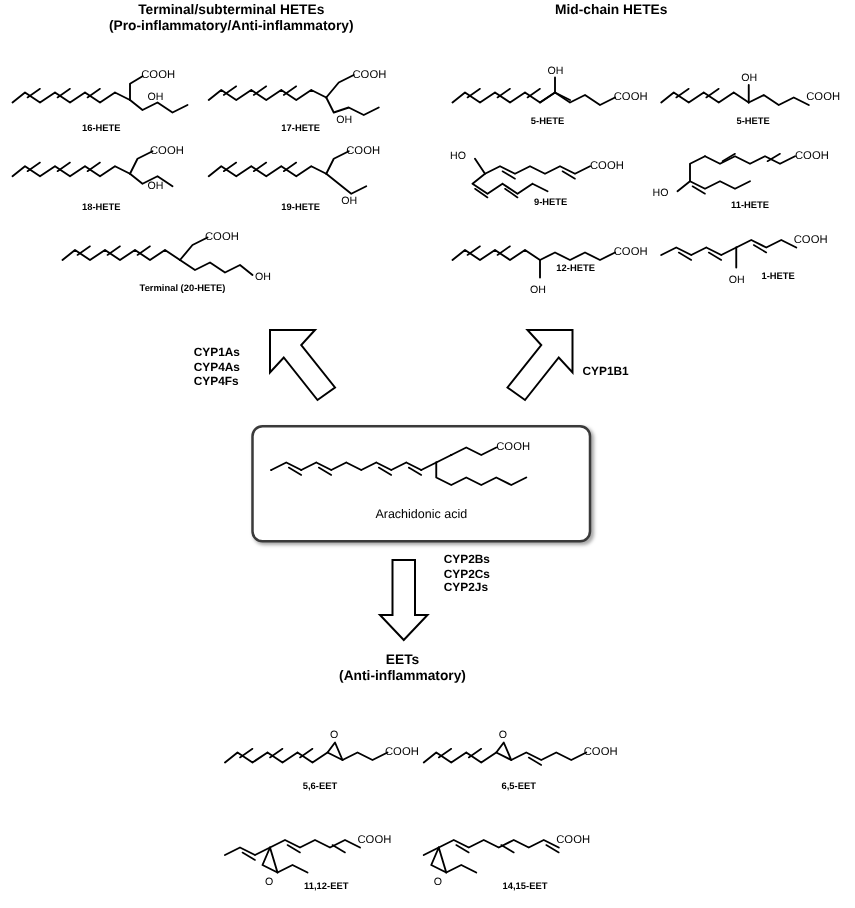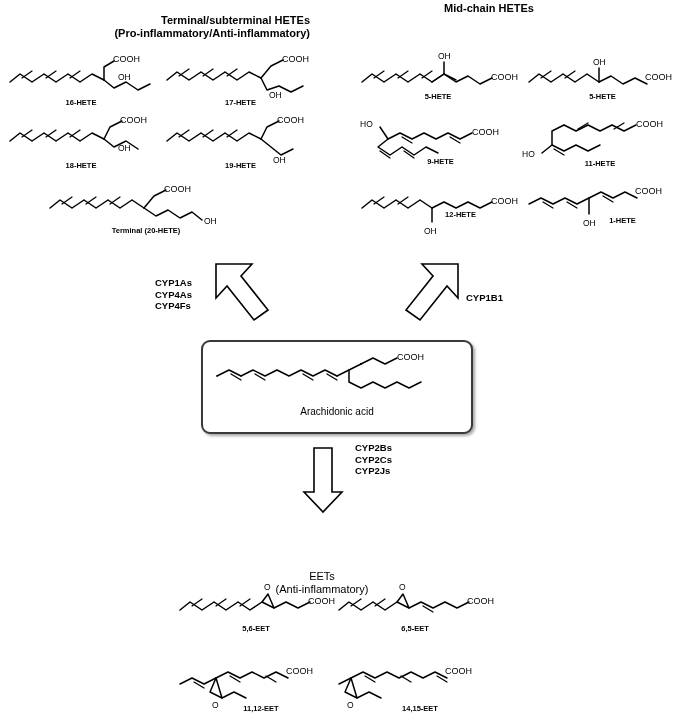--- a/index.html
+++ b/index.html
@@ -22,33 +22,33 @@
     font-weight:bold;font-size:9.5px;line-height:11.5px;white-space:nowrap;
   }
   .aa-box{
     border:2px solid #3a3a3a;border-radius:9px;background:#fff;
     box-shadow:2px 2px 3px rgba(0,0,0,.35);
   }
   .aa-cap{
     font-size:10px;text-align:center;
   }
   .eet-hdr{
-    font-weight:normal;font-size:11px;text-align:center;line-height:13px;margin-top:48px;
+    font-weight:bold;font-size:11px;text-align:center;line-height:13px;
   }
   svg{display:block;overflow:visible;}
   .st{fill:none;stroke:#000;stroke-width:1.5;stroke-linecap:round;stroke-linejoin:round;}
   .st2{fill:none;stroke:#000;stroke-width:1.3;stroke-linecap:round;stroke-linejoin:round;}
   .ch{font-family:"Liberation Sans", sans-serif;font-size:9px;}
   .ch-s{font-family:"Liberation Sans", sans-serif;font-size:8.5px;}
   .arrow-out{fill:#ffffff;stroke:#000;stroke-width:1.6;stroke-linejoin:miter;}
 </style>
 </head>
 <body>
 
-<div class="abs hdr" style="left:60px;top:14px;width:250px;text-align:right;">
+<div class="abs hdr" style="left:60px;top:2px;width:250px;">
   <div>Terminal/subterminal HETEs</div>
   <div>(Pro-inflammatory/Anti-inflammatory)</div>
 </div>
 
 <div class="abs hdr" style="left:379px;top:2px;width:220px;">
   <div>Mid-chain HETEs</div>
 </div>
 
 <div class="abs" style="left:6px;top:52px;">
   <svg width="150" height="50" viewBox="0 0 150 50">

